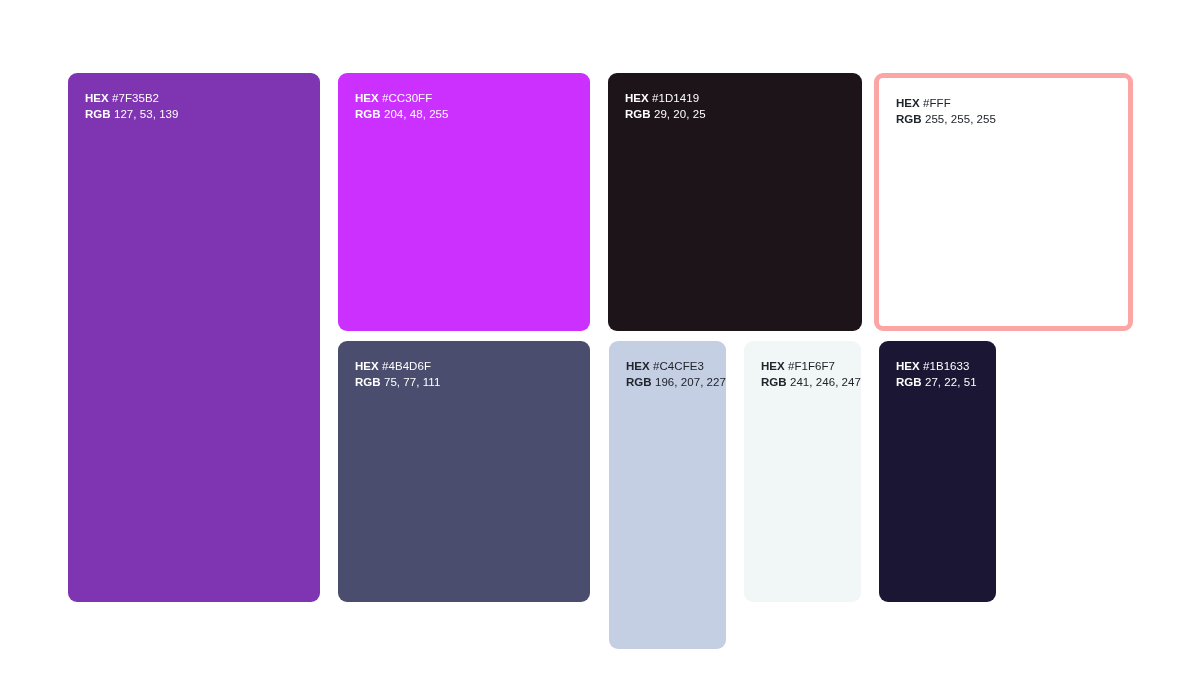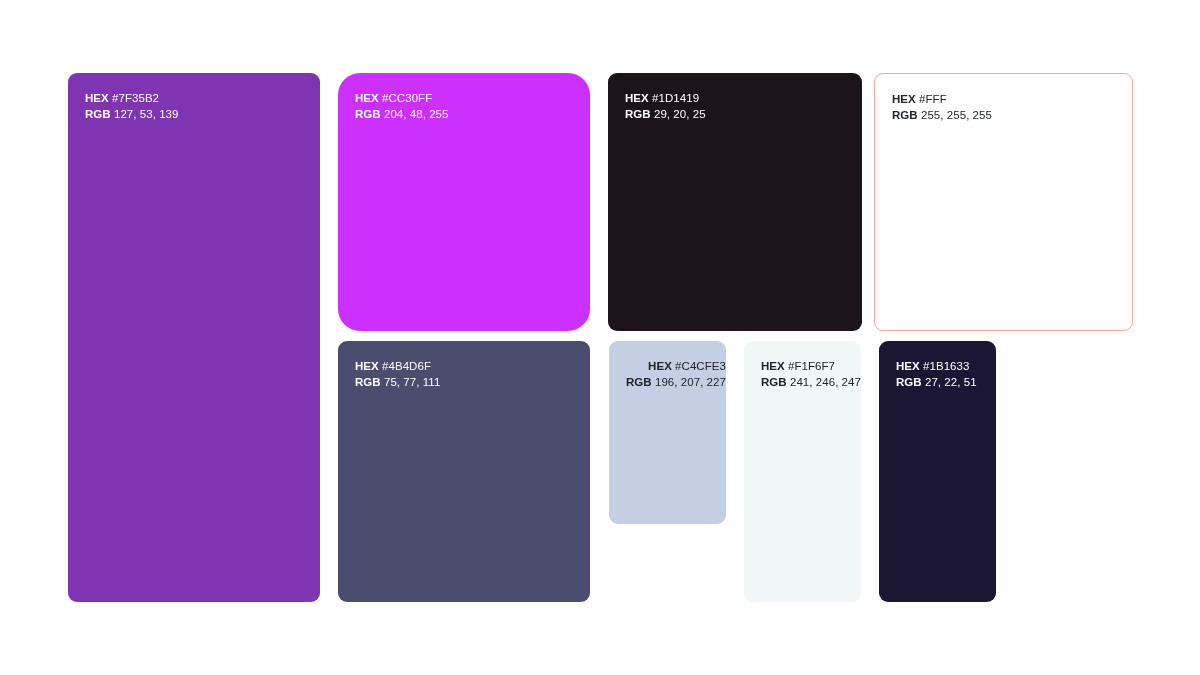--- a/index.html
+++ b/index.html
@@ -53,34 +53,34 @@
   .info-value {
     font-weight: normal;
   }
 
   
   .text-light .info-line { color: #ffffff; }
   .text-dark  .info-line { color: #20242b; }
 
   
   .has-border {
-    border: 1px solid #fca5a5;
+    border: 5px solid #fca5a5;
   }
 </style>
 </head>
 <body style="background: rgb(255, 255, 255);">
 
 <div id="palette-board">
     <div class="swatch text-light" style="left: 68px; top: 73px; width: 252px; height: 529px; background: rgb(127, 53, 178);">
       <div class="swatch-info">
         <span class="info-line"><span class="info-label">HEX</span><span class="info-value"> #7F35B2</span></span>
         <span class="info-line"><span class="info-label">RGB</span><span class="info-value"> 127, 53, 139</span></span>
       </div>
     </div>
-    <div class="swatch text-light" style="left: 338px; top: 73px; width: 252px; height: 258px; background: rgb(204, 48, 255); border-radius: 22px;">
+    <div class="swatch text-light" style="left: 338px; top: 73px; width: 252px; height: 258px; background: rgb(204, 48, 255);">
       <div class="swatch-info">
         <span class="info-line"><span class="info-label">HEX</span><span class="info-value"> #CC30FF</span></span>
         <span class="info-line"><span class="info-label">RGB</span><span class="info-value"> 204, 48, 255</span></span>
       </div>
     </div>
     <div class="swatch text-light" style="left: 608px; top: 73px; width: 254px; height: 258px; background: rgb(29, 20, 25);">
       <div class="swatch-info">
         <span class="info-line"><span class="info-label">HEX</span><span class="info-value"> #1D1419</span></span>
         <span class="info-line"><span class="info-label">RGB</span><span class="info-value"> 29, 20, 25</span></span>
       </div>
@@ -90,21 +90,21 @@
         <span class="info-line"><span class="info-label">HEX</span><span class="info-value"> #FFF</span></span>
         <span class="info-line"><span class="info-label">RGB</span><span class="info-value"> 255, 255, 255</span></span>
       </div>
     </div>
     <div class="swatch text-light" style="left: 338px; top: 341px; width: 252px; height: 261px; background: rgb(75, 77, 111);">
       <div class="swatch-info">
         <span class="info-line"><span class="info-label">HEX</span><span class="info-value"> #4B4D6F</span></span>
         <span class="info-line"><span class="info-label">RGB</span><span class="info-value"> 75, 77, 111</span></span>
       </div>
     </div>
-    <div class="swatch text-dark" style="left: 609px; top: 341px; width: 117px; height: 183px; background: rgb(196, 207, 227); text-align: right;">
+    <div class="swatch text-dark" style="left: 609px; top: 341px; width: 117px; height: 308px; background: rgb(196, 207, 227);">
       <div class="swatch-info">
         <span class="info-line"><span class="info-label">HEX</span><span class="info-value"> #C4CFE3</span></span>
         <span class="info-line"><span class="info-label">RGB</span><span class="info-value"> 196, 207, 227</span></span>
       </div>
     </div>
     <div class="swatch text-dark" style="left: 744px; top: 341px; width: 117px; height: 261px; background: rgb(241, 246, 247);">
       <div class="swatch-info">
         <span class="info-line"><span class="info-label">HEX</span><span class="info-value"> #F1F6F7</span></span>
         <span class="info-line"><span class="info-label">RGB</span><span class="info-value"> 241, 246, 247</span></span>
       </div>

